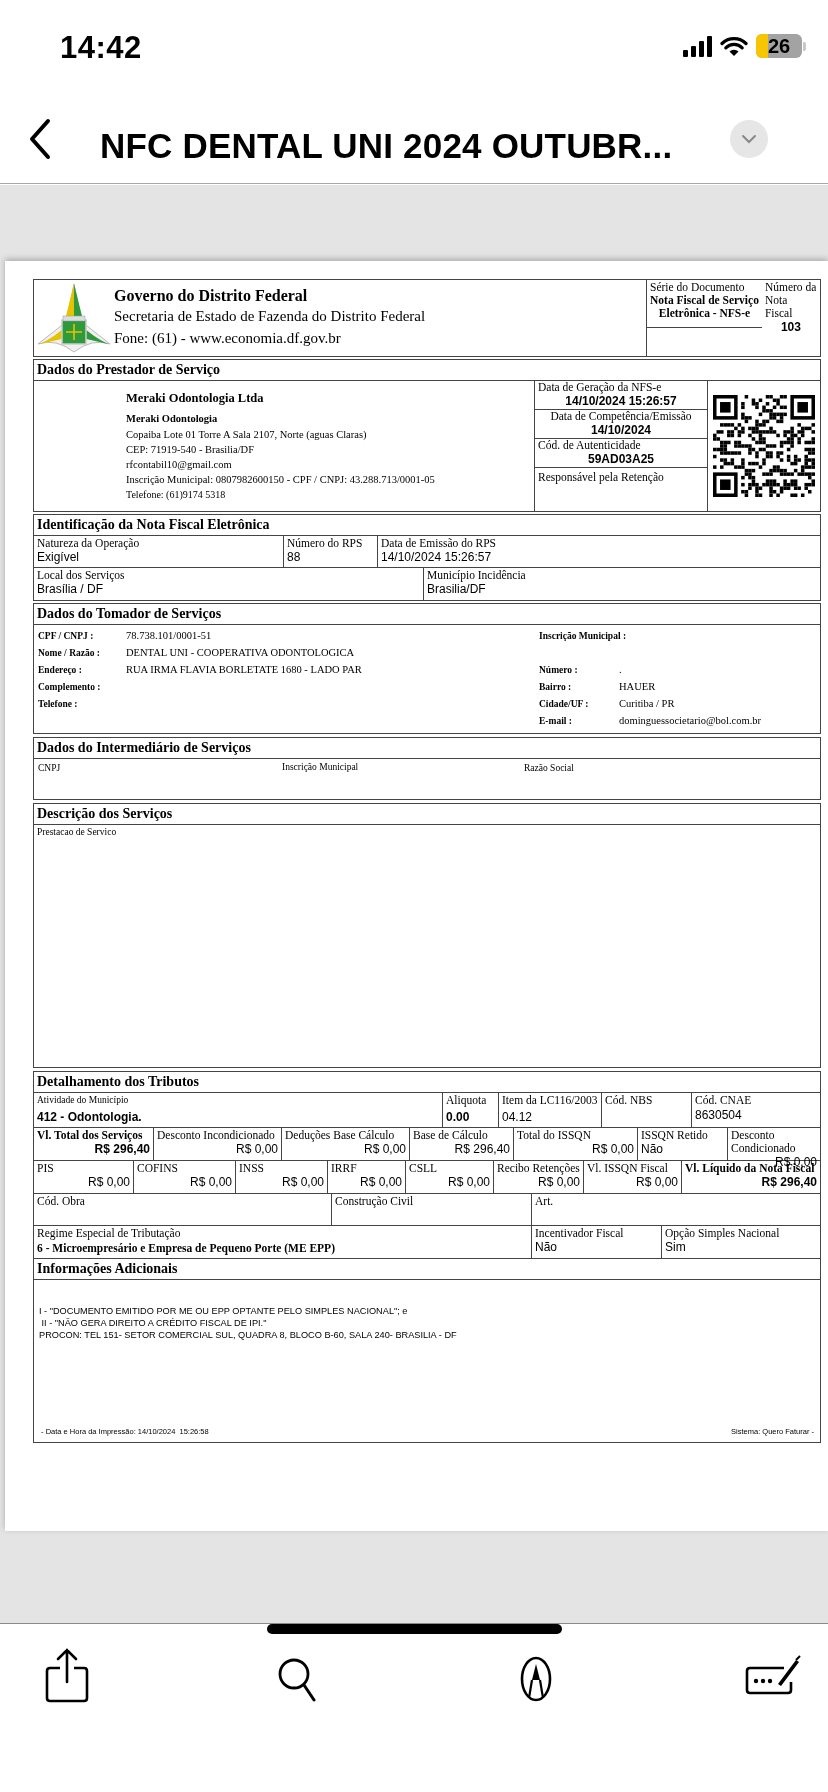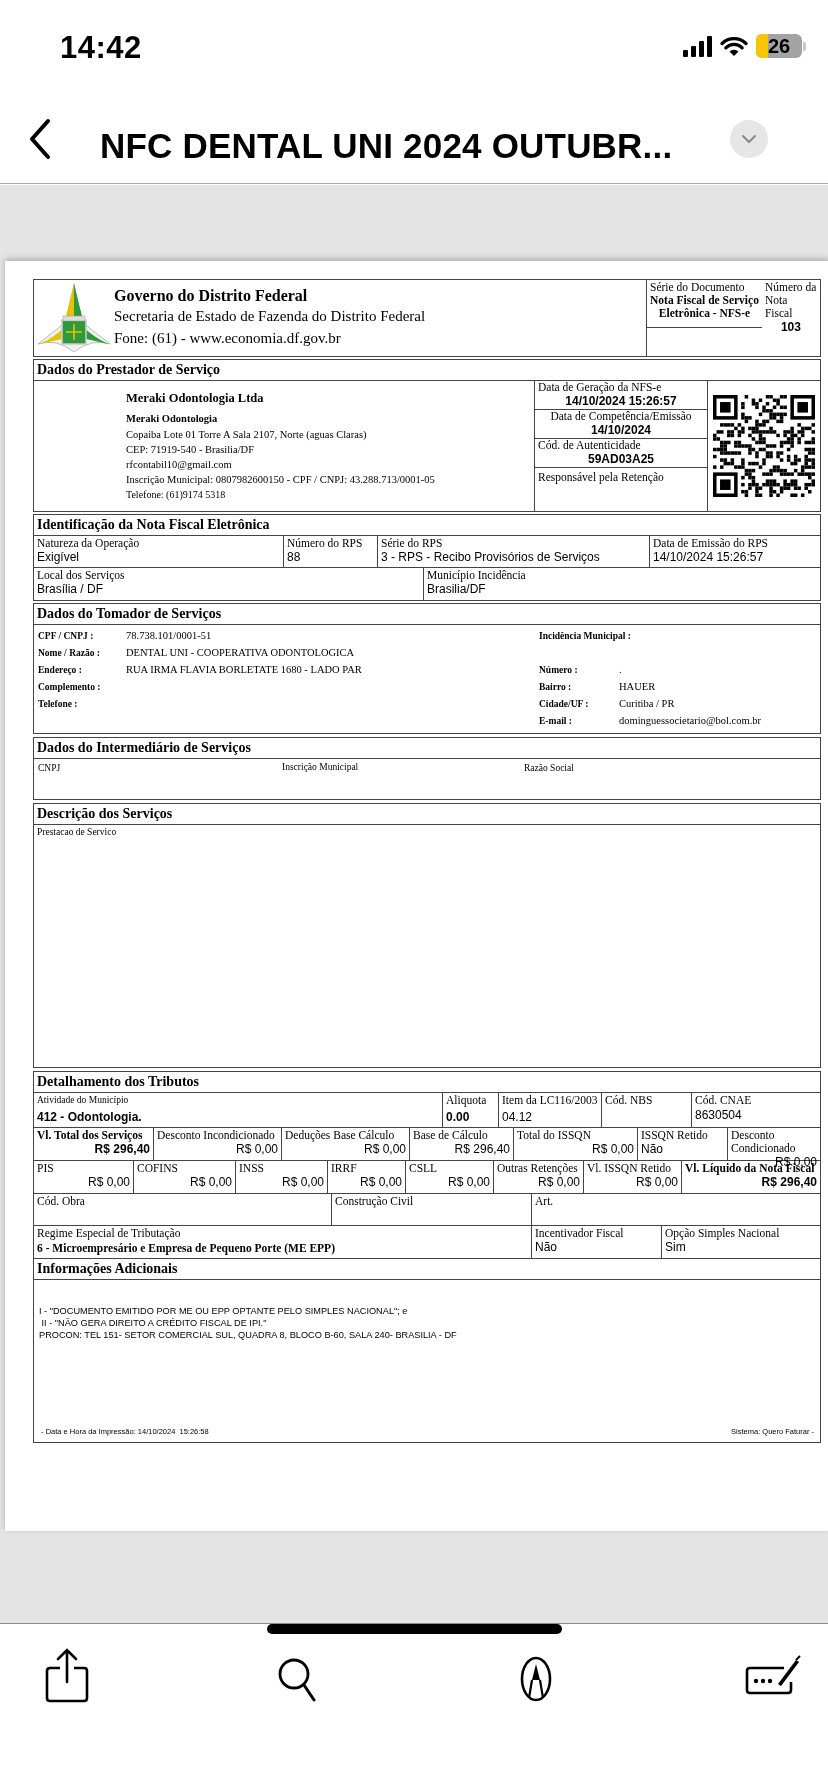--- a/index.html
+++ b/index.html
@@ -473,24 +473,20 @@
         <div class="sec-title">Identificação da Nota Fiscal Eletrônica</div>
         <div class="row" style="border-bottom:1px solid #444;height:32px">
           <div class="cell" style="width:250px">
             <div class="lbl">Natureza da Operação</div>
             <div class="val">Exigível</div>
           </div>
           <div class="cell" style="width:94px">
             <div class="lbl">Número do RPS</div>
             <div class="val">88</div>
           </div>
-          <div class="cell" style="width:272px">
-            <div class="lbl">Série do RPS</div>
-            <div class="val">3 - RPS - Recibo Provisórios de Serviços</div>
-          </div>
           <div class="cell" style="flex:1">
             <div class="lbl">Data de Emissão do RPS</div>
             <div class="val">14/10/2024 15:26:57</div>
           </div>
         </div>
         <div class="row" style="height:32px">
           <div class="cell" style="width:390px">
             <div class="lbl">Local dos Serviços</div>
             <div class="val">Brasília  /  DF</div>
           </div>
@@ -521,21 +517,21 @@
                 <span class="tom-k">Complemento :</span>
                 <span class="tom-v"></span>
               </div>
               <div class="tom-row">
                 <span class="tom-k">Telefone :</span>
                 <span class="tom-v"></span>
               </div>
             </div>
             <div class="tom-r" style="top: 2px;">
               <div class="tom-row">
-                <span class="tom-k" style="width: 130px;">Incidência Municipal :</span>
+                <span class="tom-k" style="width: 130px;">Inscrição Municipal :</span>
                 <span class="tom-v"></span>
               </div>
               <div class="tom-row">
                 <span class="tom-k"></span>
                 <span class="tom-v"></span>
               </div>
               <div class="tom-row">
                 <span class="tom-k">Número :</span>
                 <span class="tom-v">.</span>
               </div>
@@ -640,25 +636,25 @@
             </div>
             <div class="cell" style="width: 78px;">
               <div class="lbl">IRRF</div>
               <div class="val" style="text-align: right;">R$ 0,00</div>
             </div>
             <div class="cell" style="width: 88px;">
               <div class="lbl">CSLL</div>
               <div class="val" style="text-align: right;">R$ 0,00</div>
             </div>
             <div class="cell" style="width: 90px;">
-              <div class="lbl">Outras Retenções</div>
+              <div class="lbl">Recibo Retenções</div>
               <div class="val" style="text-align: right;">R$ 0,00</div>
             </div>
             <div class="cell" style="width: 98px;">
-              <div class="lbl">Vl. ISSQN Retido</div>
+              <div class="lbl">Vl. ISSQN Fiscal</div>
               <div class="val" style="text-align: right;">R$ 0,00</div>
             </div>
             <div class="cell" style="flex: 1 1 0%;">
               <div class="lbl" style="font-weight: 700;">Vl. Líquido da Nota Fiscal</div>
               <div class="valb" style="text-align: right;">R$ 296,40</div>
             </div>
           </div>
         <div class="row" style="border-bottom:1px solid #444;height:32px">
           <div class="cell" style="width:298px">
             <div class="lbl">Cód. Obra</div>

